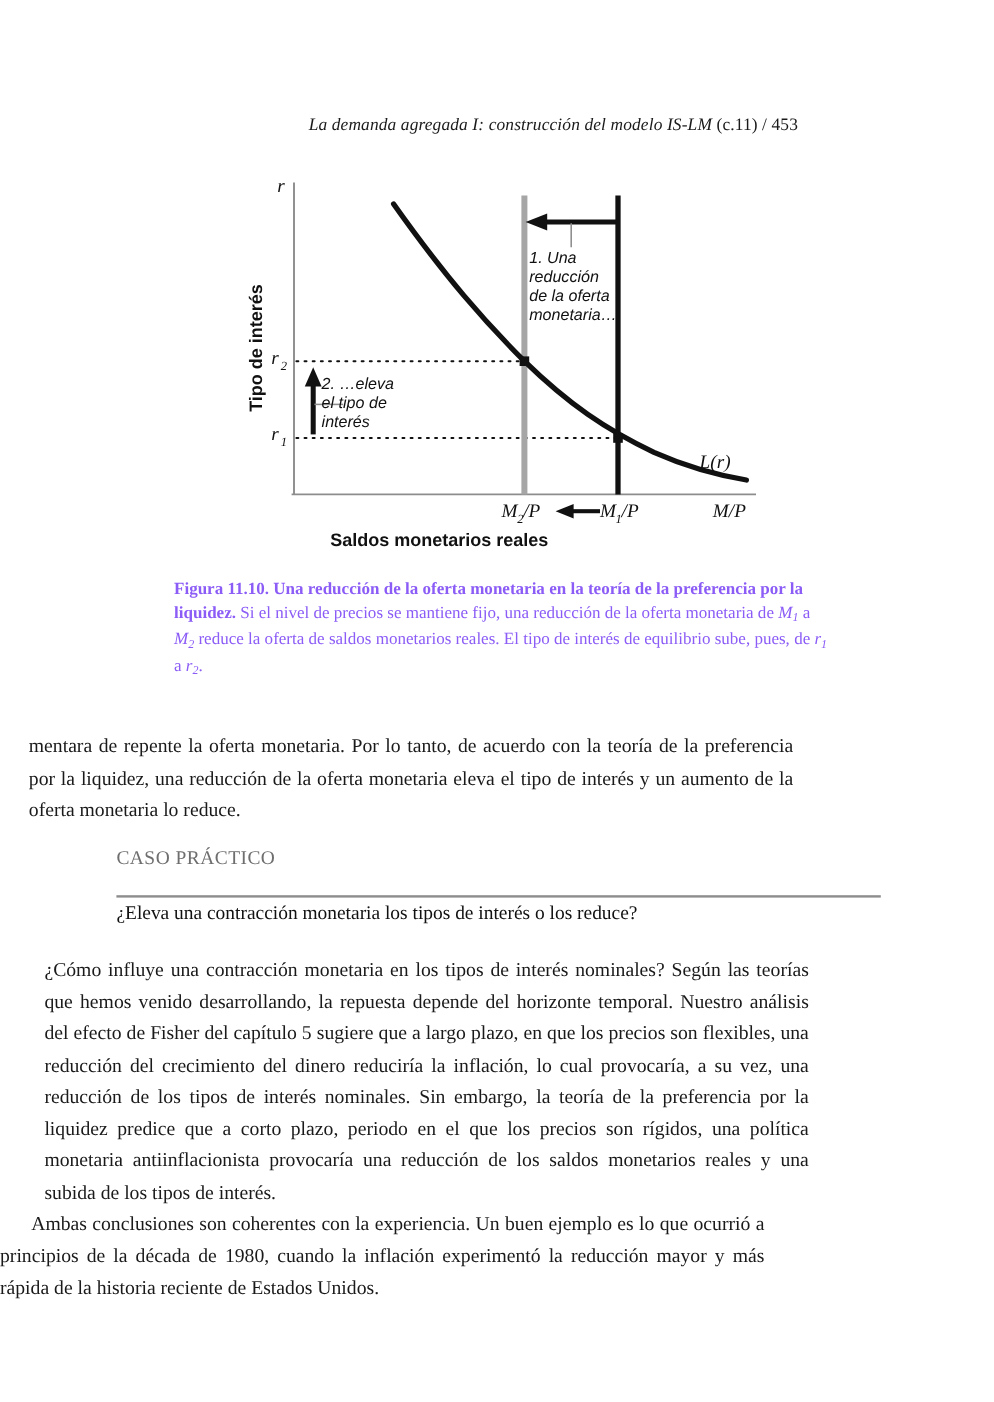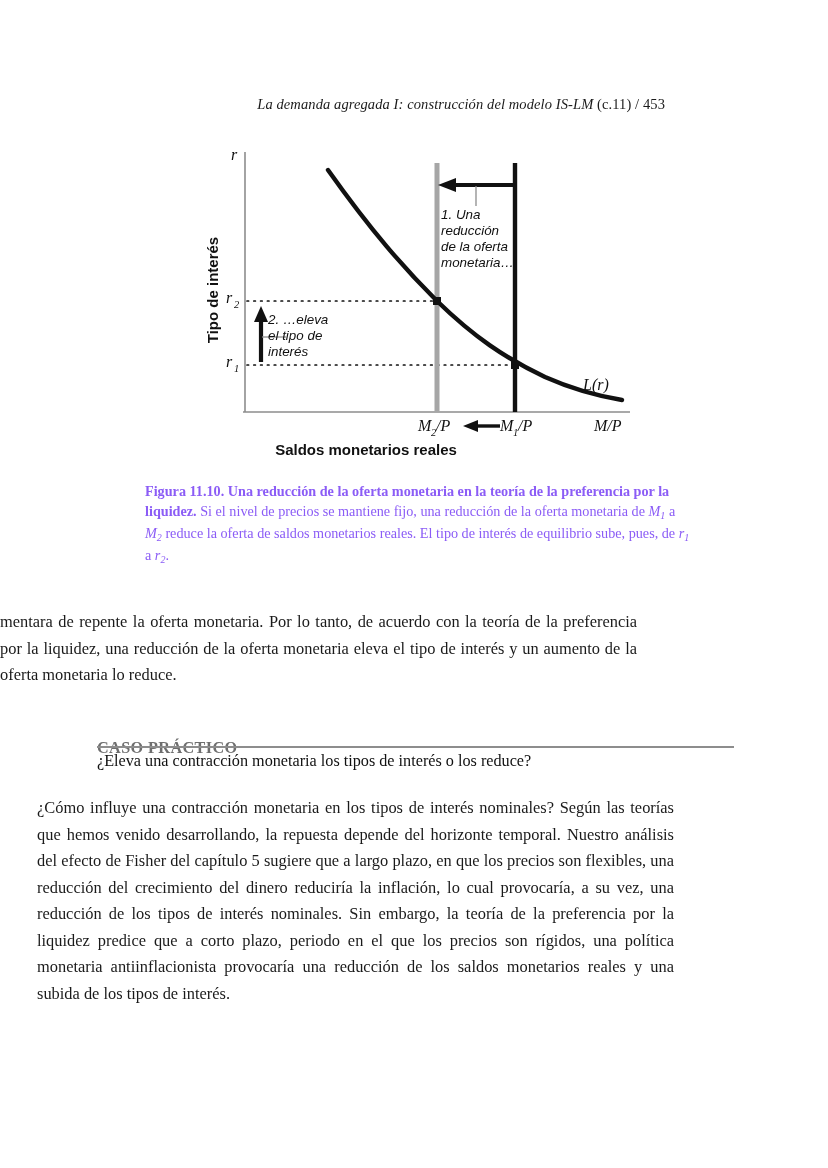--- a/index.html
+++ b/index.html
@@ -42,28 +42,28 @@
   p.body {
     position:absolute;
     margin:0;
     font-size:16.4px;
     line-height:1.62;
     text-align:justify;
     text-justify:inter-word;
     color:#1a1a1a;
     width:637px;
   }
-  p.p1 { top:609px; }
+  p.p1 { top:609px;padding-left:24px; }
   p.p2 { top:795px;padding-left:37px; }
   p.p3 { top:1007px; text-indent:26px; }
 
   .sec-head {
-    position:absolute; left:97px; top:739px; width:637px;
+    position:absolute; left:97px; top:706px; width:637px;
     font-size:16.2px;
-    font-weight:bold;
+    font-weight:normal;
     letter-spacing:.4px;
     color:#6e6e6e;
   }
   .sec-rule {
     position:absolute; left:97px; top:746px; width:637px;
     height:1.5px; background:#8d8d8d;
   }
   .sec-sub {
     position:absolute; left:97px; top:752px; width:637px;
     font-size:16.2px; font-weight:normal; color:#111;
@@ -154,14 +154,15 @@
     <span>Si el nivel de precios se mantiene fijo, una reducción de la oferta monetaria de </span><span class="it">M</span><span class="sub">1</span><span> a </span><span class="it">M</span><span class="sub">2</span><span> reduce la oferta de saldos monetarios reales. El tipo de interés de equilibrio sube, pues, de </span><span class="it">r</span><span class="sub">1</span><span> a </span><span class="it">r</span><span class="sub">2</span><span>.</span>
   </div>
 
   <p class="body p1">mentara de repente la oferta monetaria. Por lo tanto, de acuerdo con la teoría de la preferencia por la liquidez, una reducción de la oferta monetaria eleva el tipo de interés y un aumento de la oferta monetaria lo reduce.</p>
 
   <div class="sec-head">CASO PRÁCTICO</div>
   <div class="sec-rule"></div>
   <div class="sec-sub">¿Eleva una contracción monetaria los tipos de interés o los reduce?</div>
 
   <p class="body p2">¿Cómo influye una contracción monetaria en los tipos de interés nominales? Según las teorías que hemos venido desarrollando, la repuesta depende del horizonte temporal. Nuestro análisis del efecto de Fisher del capítulo 5 sugiere que a largo plazo, en que los precios son flexibles, una reducción del crecimiento del dinero reduciría la inflación, lo cual provocaría, a su vez, una reducción de los tipos de interés nominales. Sin embargo, la teoría de la preferencia por la liquidez predice que a corto plazo, periodo en el que los precios son rígidos, una política monetaria antiinflacionista provocaría una reducción de los saldos monetarios reales y una subida de los tipos de interés.</p>
+  <p class="body p3">Ambas conclusiones son coherentes con la experiencia. Un buen ejemplo es lo que ocurrió a principios de la década de 1980, cuando la inflación experimentó la reducción mayor y más rápida de la historia reciente de Estados Unidos.</p>
 
 </div>
 
 </body></html>

